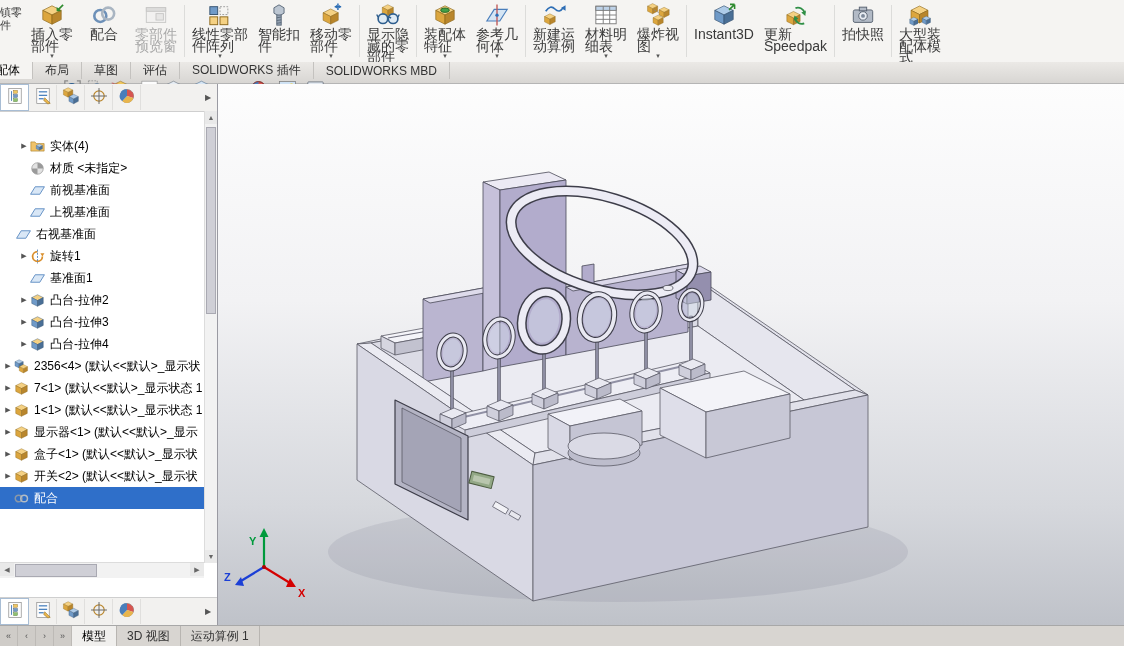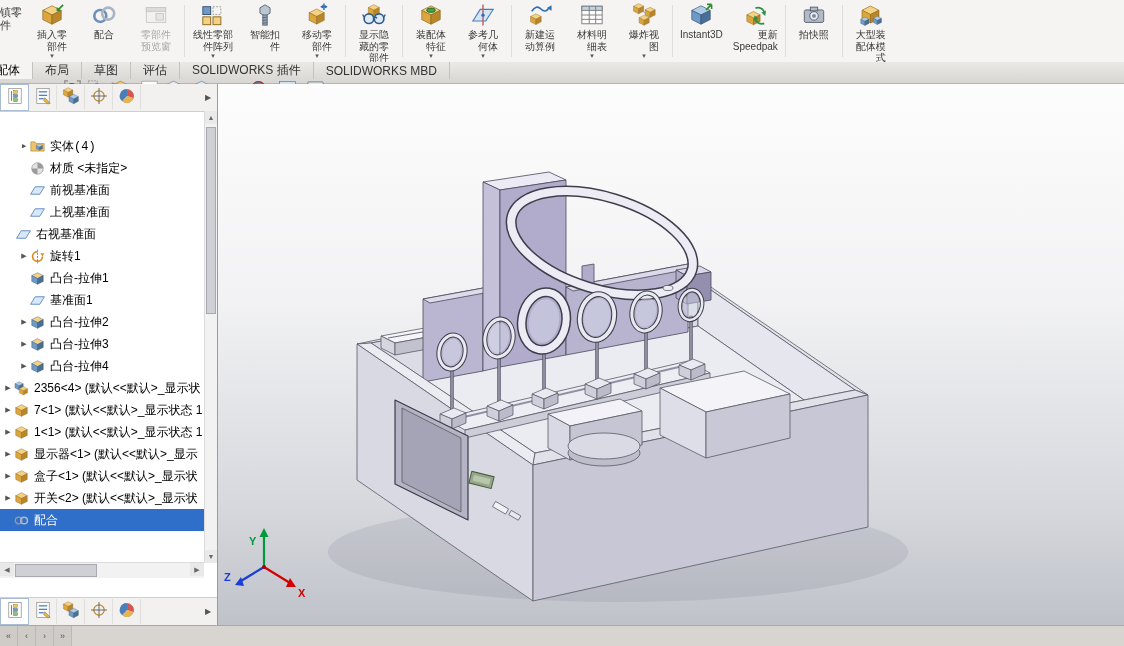--- a/index.html
+++ b/index.html
@@ -6,21 +6,21 @@
   .app{position:relative;width:1124px;height:646px;background:#fff;overflow:hidden;
        font-family:"Liberation Sans","DejaVu Sans",sans-serif;font-size:12px;color:#222;}
   
   .ribbon{position:absolute;top:0;left:0;width:100%;height:62px;background:#f5f4f2;
           border-bottom:1px solid #cfcfcf;display:flex;align-items:stretch;overflow:hidden;}
   .partial{width:26px;overflow:hidden;font-size:11px;line-height:13px;padding-top:6px;color:#3a3a3a;flex:0 0 26px;}
   .rbtns{display:flex;align-items:stretch;}
   .rbtn{display:flex;flex-direction:column;align-items:center;padding:3px 5px 0;min-width:42px;color:#3a3a3a;cursor:default;}
   .rbtn .icn{display:inline-flex;width:24px;height:24px;}
   .rbtn .icn svg{width:24px;height:24px;}
-  .rlabel{font-size:10px;line-height:11.5px;text-align:right;margin-top:2px;white-space:nowrap;}
+  .rlabel{font-size:14px;line-height:11.5px;text-align:left;margin-top:2px;white-space:nowrap;}
   .rbtn.disabled{color:#a8a8a8;}
   .rbtn.disabled .icn{filter:grayscale(1);opacity:.5;}
   .caret{font-size:7px;line-height:6px;color:#555;margin-top:1px;}
   .rsep{width:1px;background:#dcdcda;margin:5px 2px;}
   
   .tabbar{position:absolute;top:62px;left:0;width:100%;height:21px;background:linear-gradient(#ebe9e6,#d8d6d3);
           border-bottom:1px solid #b5b5b5;display:flex;align-items:stretch;flex-direction:column;}
   .ctabs{display:flex;align-items:stretch;}
   .ctab{padding:0 12px;display:flex;align-items:center;border-right:1px solid #c4c2bf;color:#333;white-space:nowrap;}
   .ctab:first-child{margin-left:-16px;}
@@ -534,21 +534,21 @@
           <span class="icn"><svg viewBox="0 0 26 26">
               <circle cx="13" cy="13" r="9.5" fill="#e6e6e6" stroke="#7a7a7a"></circle>
               <path d="M13 13 L13 3.5 A9.5 9.5 0 0 1 22 16 z" fill="#d65550"></path>
               <path d="M13 13 L22 16 A9.5 9.5 0 0 1 6 20.3 z" fill="#e8b54d"></path>
               <path d="M13 13 L6 20.3 A9.5 9.5 0 0 1 13 3.5 z" fill="#4a7ebb"></path>
             </svg></span>
         </div>
         <div class="pfly">▶</div>
       </div>
     <div id="tree" class="tree">
-        <div class="trow" style="padding-left: 18px; font-family: Liberation Mono, monospace;">
+        <div class="trow" style="padding-left: 18px;">
           <span class="arr">▶</span>
           <span class="icn">
             <svg viewBox="0 0 26 26">
               <path d="M1.5 5 h7 l2.5 3 h13.5 v13 H1.5 z" fill="#f0c36a" stroke="#a5791e"></path>
               <g transform="translate(9,7) scale(0.55)">
                 <polygon points="13,3 23,8 13,13 3,8" fill="#aecbe8" stroke="#33506e" stroke-width="0.7"></polygon>
                 <polygon points="3,8 13,13 13,23 3,18" fill="#6f9ac8" stroke="#33506e" stroke-width="0.7"></polygon>
                 <polygon points="13,13 23,8 23,18 13,23" fill="#4a6f96" stroke="#33506e" stroke-width="0.7"></polygon>
               </g>
             </svg>
@@ -596,31 +596,20 @@
         <div class="trow" style="padding-left: 18px;">
           <span class="arr">▶</span>
           <span class="icn">
             <svg viewBox="0 0 26 26">
               <path d="M13 4.5 a8.5 8.5 0 1 0 8.5 8.5" fill="none" stroke="#d98e2b" stroke-width="3"></path>
               <polygon points="21.5,13 18,7.5 25,7.5" fill="#d98e2b"></polygon>
               <line x1="13" y1="1" x2="13" y2="25" stroke="#4a7ebb" stroke-width="1.5" stroke-dasharray="3.5 2"></line>
             </svg>
           </span>
           <span class="tlabel">旋转1</span>
-        </div>
-        <div class="trow" style="padding-left: 18px;">
-          <span class="arr"></span>
-          <span class="icn">
-            <svg viewBox="0 0 26 26">
-              <polygon points="13,3 23,8 13,13 3,8" fill="#f5d183" stroke="#33506e" stroke-width="0.7"></polygon>
-              <polygon points="3,8 13,13 13,23 3,18" fill="#6f9ac8" stroke="#33506e" stroke-width="0.7"></polygon>
-              <polygon points="13,13 23,8 23,18 13,23" fill="#4a6f96" stroke="#33506e" stroke-width="0.7"></polygon>
-            </svg>
-          </span>
-          <span class="tlabel">凸台-拉伸1</span>
         </div>
         <div class="trow" style="padding-left: 18px;">
           <span class="arr"></span>
           <span class="icn">
             <svg viewBox="0 0 26 26">
               <polygon points="1,19.5 9,6.5 25,6.5 17,19.5" fill="#d6e5f5" fill-opacity="0.92" stroke="#4a7ebb" stroke-width="1.4"></polygon>
             </svg>
           </span>
           <span class="tlabel">基准面1</span>
         </div>
@@ -958,16 +947,21 @@
     </svg>
   </div>
 
   <div class="statusbar">
     <div id="status-nav" class="snav">
         <div class="snavb">«</div>
         <div class="snavb">‹</div>
         <div class="snavb">›</div>
         <div class="snavb">»</div>
       </div>
+    <div id="status-tabs" class="stabs">
+        <div class="stab active">模型</div>
+        <div class="stab">3D 视图</div>
+        <div class="stab">运动算例 1</div>
+      </div>
     <div class="sfill"></div>
   </div>
 
 </div>
 
 </body></html>

